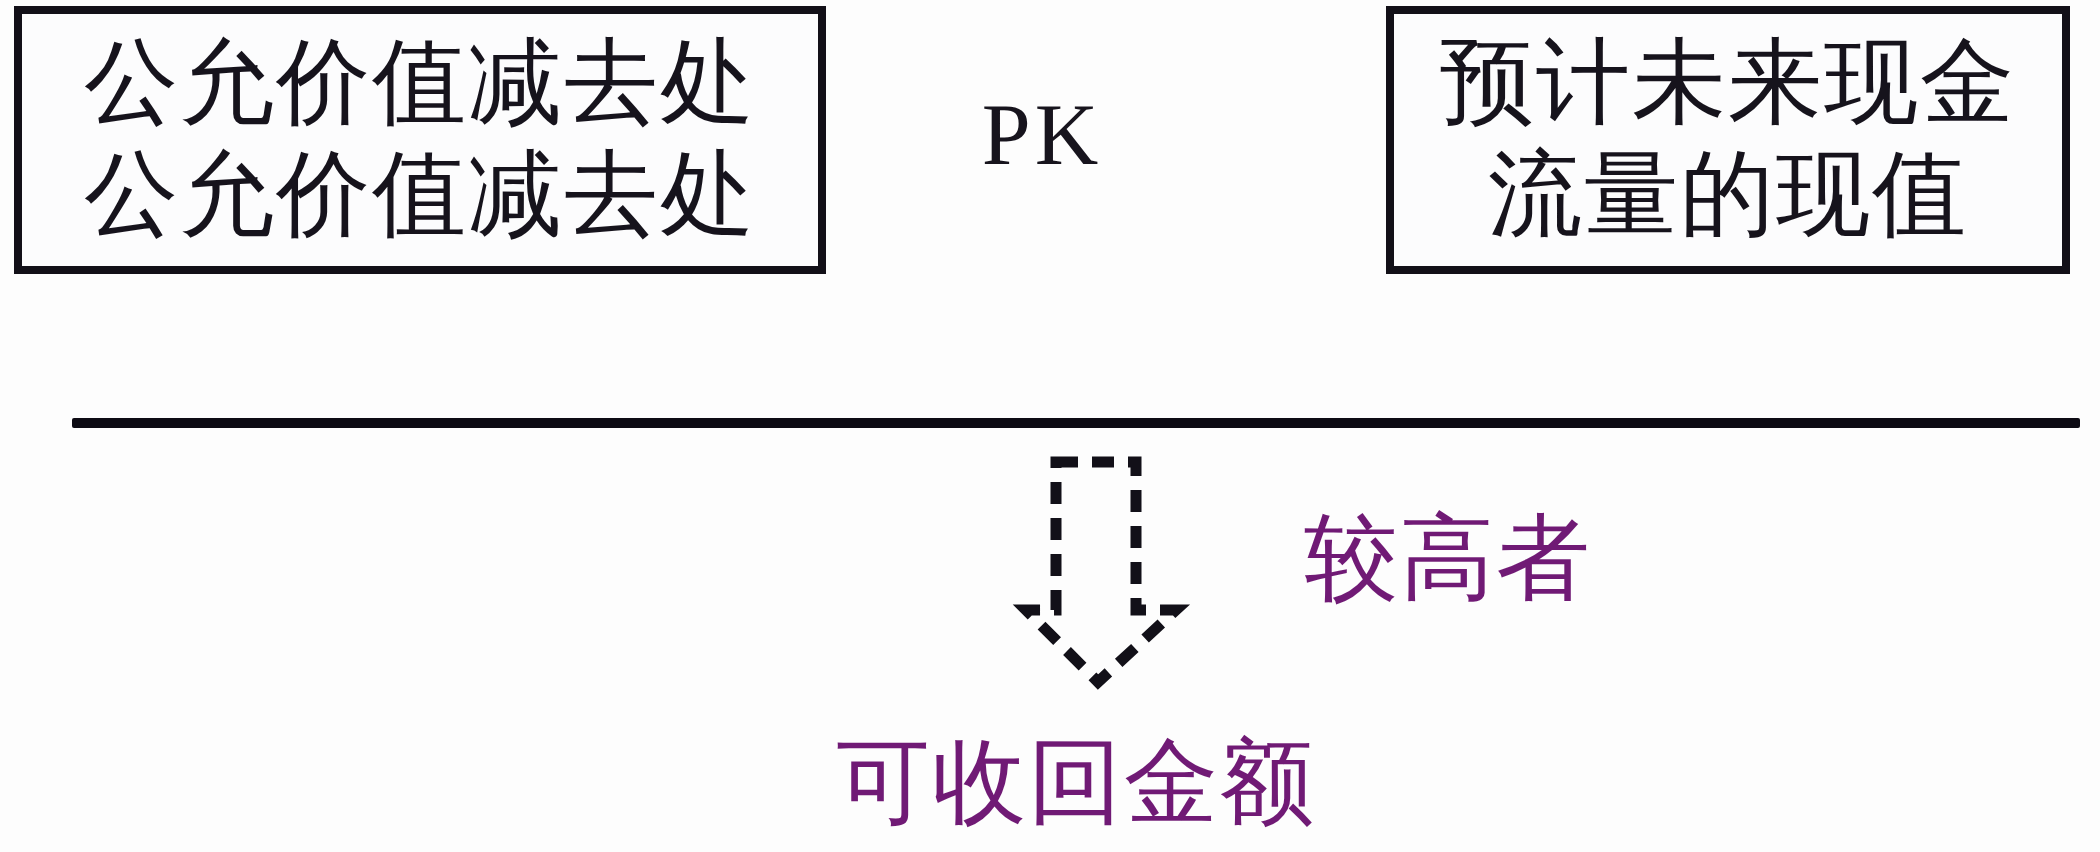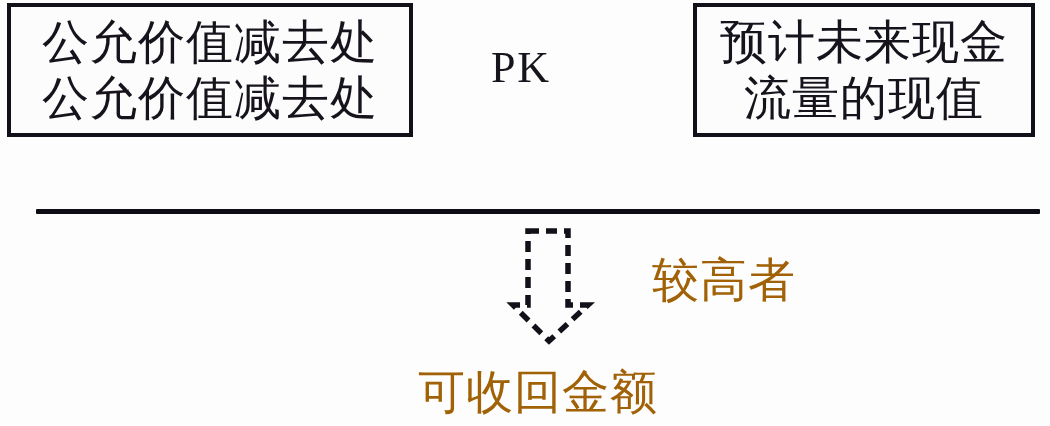--- a/index.html
+++ b/index.html
@@ -81,21 +81,21 @@
     position: absolute;
     left: 500px;
     top: 222px;
     width: 100px;
     height: 128px;
   }
 
   
   .plain-label {
     position: absolute;
-    color: #a16207;
+    color: #701a75;
     font-size: 47px;
     font-weight: 500;
     line-height: 52px;
     letter-spacing: 1px;
     white-space: nowrap;
   }
   #label-higher {
     left: 652px;
     top: 254px;
   }

